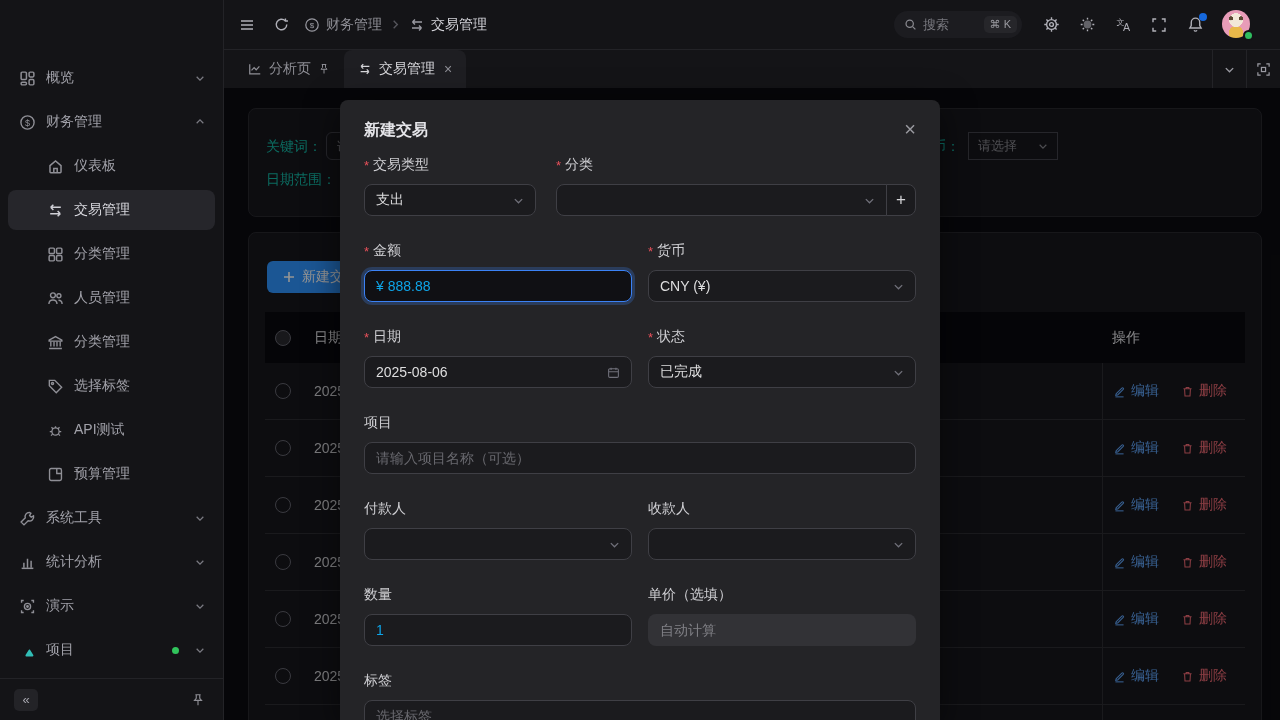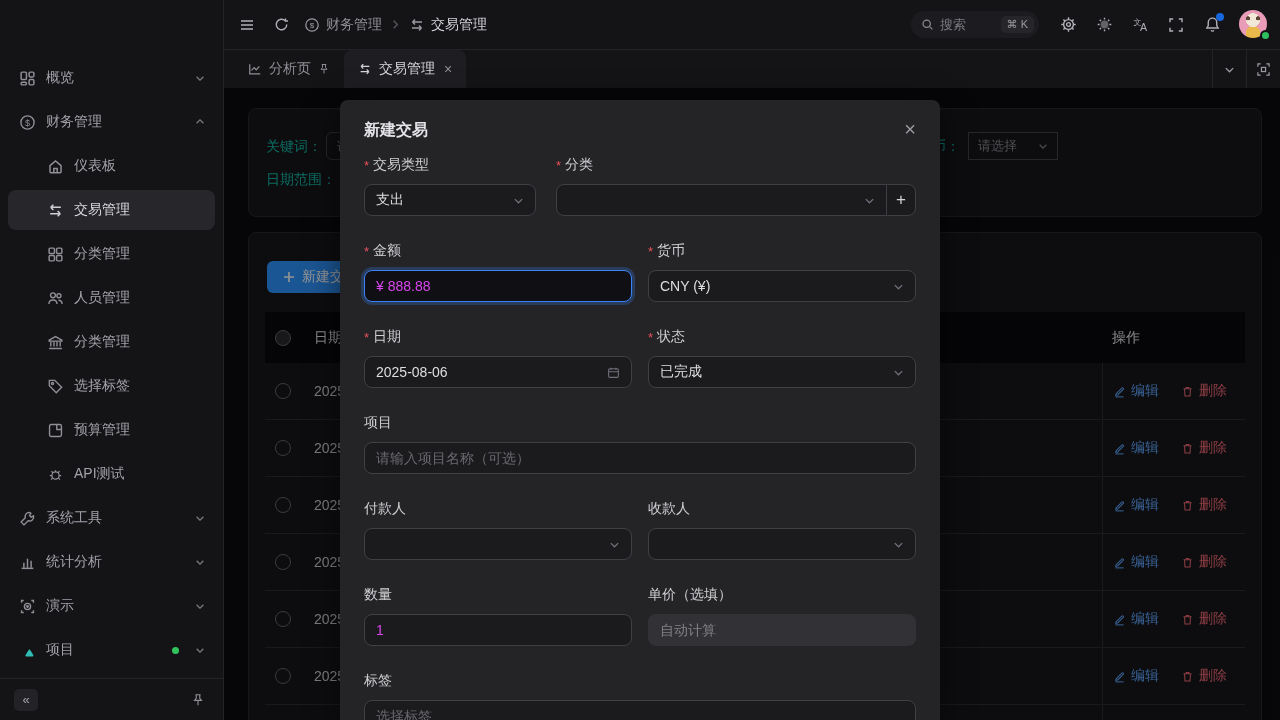--- a/index.html
+++ b/index.html
@@ -32,21 +32,21 @@
   .header { position:absolute; left:224px; top:0; right:0; height:50px; background:#141417;
     border-bottom:1px solid #232327; display:flex; align-items:center; z-index:20; }
   .hbtn { width:34px; height:34px; display:flex; align-items:center; justify-content:center;
     color:#b0b0b8; cursor:pointer; flex:none; }
   .crumbs { display:flex; align-items:center; gap:8px; margin-left:6px; font-size:14px; }
   .crumb { display:flex; align-items:center; gap:6px; cursor:pointer; }
   .crumb .ic { width:16px; height:16px; color:#9a9aa2; display:flex; }
   .crumb.dim { color:#8f8f96; }
   .crumb.cur { color:#d2d2d8; }
   .crumb-sep { color:#55555c; display:flex; }
-  .header-right { margin-left:auto; display:flex; align-items:center; gap:2px; padding-right:11px; }
+  .header-right { margin-left:auto; display:flex; align-items:center; gap:2px; padding-right:28px; }
   .search-pill { width:128px; height:27px; background:#1c1c20; border-radius:14px;
     display:flex; align-items:center; gap:6px; padding:0 5px 0 10px; margin-right:10px; cursor:pointer; }
   .search-pill .ic { color:#8a8a90; display:flex; }
   .search-txt { color:#7a7a80; font-size:13px; flex:1; }
   .kbd { background:#26262a; color:#9a9aa0; font-size:11px; border-radius:5px; padding:2px 6px; white-space:nowrap; }
   .bell-wrap { position:relative; }
   .bell-dot { position:absolute; top:5px; right:5px; width:8px; height:8px; border-radius:50%; background:#1668dc; }
   .avatar-wrap { position:relative; width:30px; height:30px; margin-left:8px; cursor:pointer; }
   .avatar { width:28px; height:28px; border-radius:50%;
     background:
@@ -114,21 +114,21 @@
   .fcol { flex:1; min-width:0; }
   .fcol.narrow { flex:none; width:172px; }
   .fcol.wide { margin-left:4px; }
   .flabel { height:20px; margin-bottom:9px; display:flex; align-items:center; gap:4px;
     color:#cfcfd3; font-size:14px; }
   .req { color:#e8505a; font-size:13px; line-height:1; }
   .fctl { height:32px; border-radius:8px; }
   .sel { background:#1b1b1e; border:1px solid #3f3f45; display:flex; align-items:center;
     justify-content:space-between; padding:0 11px; color:#dededf; font-size:14px; cursor:pointer; }
   .sel .chev, .sel .cal { color:#70707a; display:flex; }
-  .inp { width:100%; background:#1b1b1e; border:1px solid #3f3f45; color:#d946ef;
+  .inp { width:100%; background:#1b1b1e; border:1px solid #3f3f45; color:#0ea5e9;
     font-size:14px; padding:0 11px; outline:none; }
   .inp::placeholder { color:#68686e; }
   .inp.focused { background:#101014; border:1.5px solid #3b82f6; box-shadow:0 0 0 3px rgba(59,130,246,.25); }
   .inp.disabled { background:#323236; border-color:transparent; }
   .inp.disabled::placeholder { color:#808086; }
   .ctl-group { display:flex; }
   .ctl-group .sel { flex:1; border-radius:8px 0 0 8px; }
   .add-btn { width:30px; height:32px; background:#1b1b1e; border:1px solid #3f3f45; margin-left:-1px;
     border-radius:0 8px 8px 0; color:#d5d5d8; font-size:17px; cursor:pointer; }
 
@@ -228,35 +228,35 @@
           <span class="ic">
             <svg width="17" height="17" viewBox="0 0 16 16" fill="none" stroke="currentColor" stroke-width="1.3">
               <path d="M2.2 2.2h5.1l6.5 6.5-5.1 5.1-6.5-6.5z"></path>
                 <circle cx="5.2" cy="5.2" r="1"></circle>
             </svg>
             </span>
           <span class="lbl">选择标签</span>
         </div>
         <div class="s-item">
           <span class="ic">
+            <svg width="17" height="17" viewBox="0 0 16 16" fill="none" stroke="currentColor" stroke-width="1.2">
+              <circle cx="8" cy="9" r="3.4"></circle>
+                <path d="M8 5.6V4M5.6 6.4 4.2 5M10.4 6.4 11.8 5M4.6 9H2.6M13.4 9h-2M5.2 11.4 3.8 12.8M10.8 11.4l1.4 1.4"></path>
+            </svg>
+            </span>
+          <span class="lbl">API测试</span>
+        </div>
+        <div class="s-item">
+          <span class="ic">
             <svg width="17" height="17" viewBox="0 0 16 16" fill="none" stroke="currentColor" stroke-width="1.3">
               <rect x="2.4" y="2.4" width="11.2" height="11.2" rx="1.5"></rect>
                 <path d="M9.2 2.4V7h4.4"></path>
             </svg>
             </span>
           <span class="lbl">预算管理</span>
-        </div>
-        <div class="s-item">
-          <span class="ic">
-            <svg width="17" height="17" viewBox="0 0 16 16" fill="none" stroke="currentColor" stroke-width="1.2">
-              <circle cx="8" cy="9" r="3.4"></circle>
-                <path d="M8 5.6V4M5.6 6.4 4.2 5M10.4 6.4 11.8 5M4.6 9H2.6M13.4 9h-2M5.2 11.4 3.8 12.8M10.8 11.4l1.4 1.4"></path>
-            </svg>
-            </span>
-          <span class="lbl">API测试</span>
         </div>
       </div>
 
       <div class="s-item">
         <span class="ic">
           <svg width="17" height="17" viewBox="0 0 16 16" fill="none" stroke="currentColor" stroke-width="1.3">
             <path d="M9.8 2.3a3.9 3.9 0 0 0-3.9 5.1L2 11.3 4.7 14l3.9-3.9a3.9 3.9 0 0 0 5.1-4.6l-2.2 1.2-1.5-1.5 1.2-2.2z"></path>
           </svg>
           </span>
         <span class="lbl">系统工具</span>

